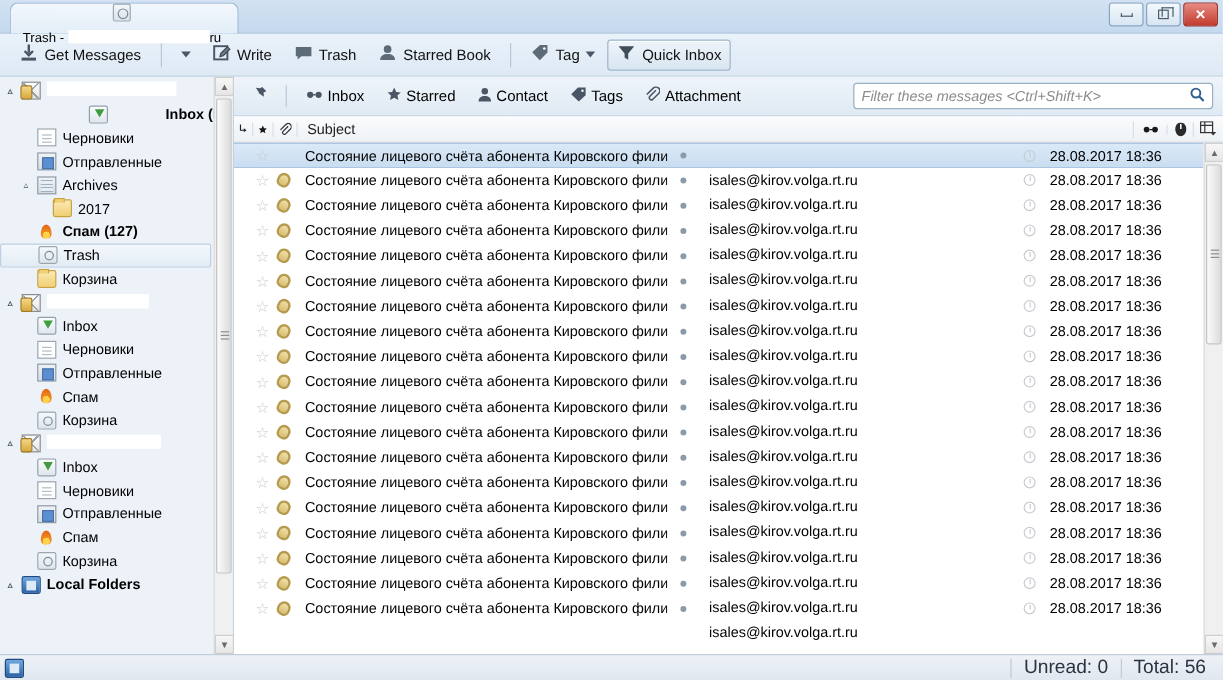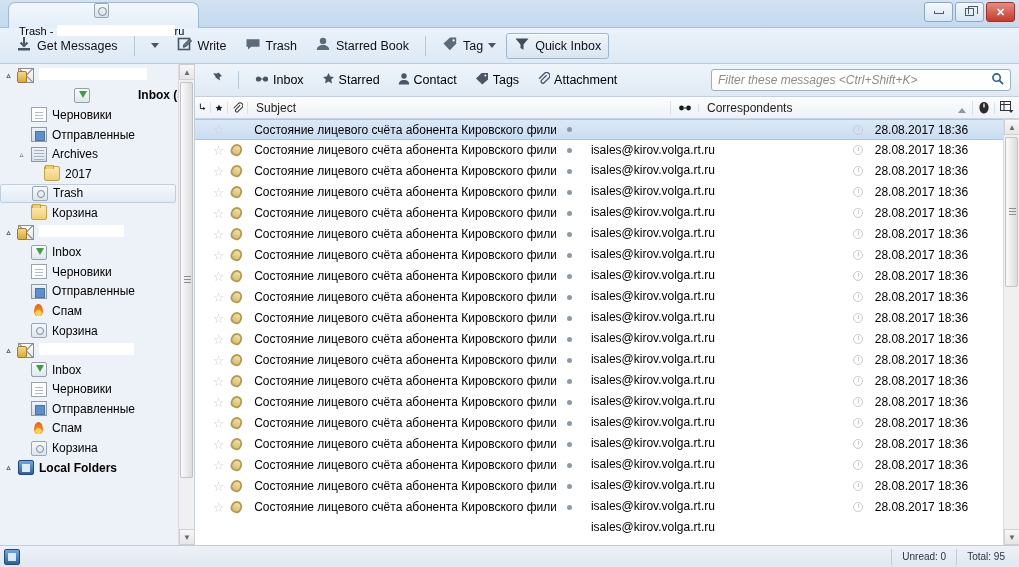--- a/index.html
+++ b/index.html
@@ -287,21 +287,21 @@
   }
   .msg-vscroll .thumb::after{
     content:"";position:absolute;left:3px;top:50%;margin-top:-4px;width:7px;height:1px;
     background:#8d8d8d;box-shadow:0 3px 0 #8d8d8d,0 6px 0 #8d8d8d;
   }
 
   
   .statusbar {
     flex:0 0 22px; height:22px; display:flex; align-items:center;
     background: linear-gradient(#eef2f7,#dfe7f0);
-    border-top:1px solid #c0ccd9; padding:0 4px; font-size:10px; color:#2b3440;
+    border-top:1px solid #c0ccd9; padding:0 4px; font-size:16px; color:#2b3440;
   }
   .status-ico { width:16px;height:16px; position:relative; margin-right:6px;
     background:linear-gradient(#6fa8e0,#2a62a8); border:1px solid #1e4a80; border-radius:2px;}
   .status-ico::after{content:"";position:absolute;left:3px;top:3px;width:8px;height:8px;background:#dfeaf7;}
   .status-right{ margin-left:auto; display:flex; align-items:center; }
   .status-cell{ padding:0 10px; border-left:1px solid #bfcbd8; height:16px; display:flex; align-items:center;}
 </style>
 </head>
 <body>
 
@@ -416,20 +416,25 @@
           <div class="frow" style="padding-left: 17px;">
             <span class="twisty">▵</span>
             <span class="fi archive"></span>
             <span>Archives</span>
           </div>
           <div class="frow" style="padding-left: 30px;">
             <span class="twisty"></span>
             <span class="fi folder"></span>
             <span>2017</span>
           </div>
+          <div class="frow bold" style="padding-left: 17px;">
+            <span class="twisty"></span>
+            <span class="fi spam"></span>
+            <span>Спам (127)</span>
+          </div>
           <div class="frow selected" style="padding-left: 17px;">
             <span class="twisty"></span>
             <span class="fi trash"></span>
             <span>Trash</span>
           </div>
           <div class="frow" style="padding-left: 17px;">
             <span class="twisty"></span>
             <span class="fi folder"></span>
             <span>Корзина</span>
           </div>
@@ -592,24 +597,20 @@
         <div class="ch ch-subject">
             <span>Subject</span>
           </div>
         <div class="ch ch-unread center">
           <svg width="14" height="8" viewBox="0 0 14 8">
               <circle cx="3.5" cy="4" r="2.4" fill="#1a1a1a"></circle>
               <circle cx="10.5" cy="4" r="2.4" fill="#1a1a1a"></circle>
               <path d="M6 4h2" stroke="#1a1a1a" stroke-width="1.1"></path>
             </svg>
         </div>
-        <div class="ch ch-corr">
-          <span>Correspondents</span>
-          <span class="sortarrow"></span>
-        </div>
         <div class="ch ch-clock center">
           <svg width="10" height="12" viewBox="0 0 10 12">
               <path d="M5 0c2.6 0 4.6 2.4 4.6 5.6S7.6 11.6 5 11.6.4 9 .4 5.6 2.4 0 5 0z" fill="#2b2b2b"></path>
               <path d="M5 1.4v4" stroke="#fff" stroke-width="1.3"></path>
             </svg>
         </div>
         <div class="ch ch-picker center">
           <svg width="14" height="13" viewBox="0 0 14 13">
               <rect x="0.5" y="0.5" width="10" height="9" fill="none" stroke="#333"></rect>
               <path d="M0.5 3.5h10M4 0.5v9" stroke="#333"></path>
@@ -986,16 +987,16 @@
           <div class="arrow-dn">▼</div>
         </div>
       </div>
     </div>
   </div>
 
   <div class="statusbar">
     <span class="status-ico"></span>
     <div class="status-right">
       <span class="status-cell">Unread: 0</span>
-      <span class="status-cell">Total: 95</span>
+      <span class="status-cell">Total: 56</span>
     </div>
   </div>
 </div>
 
 </body></html>

